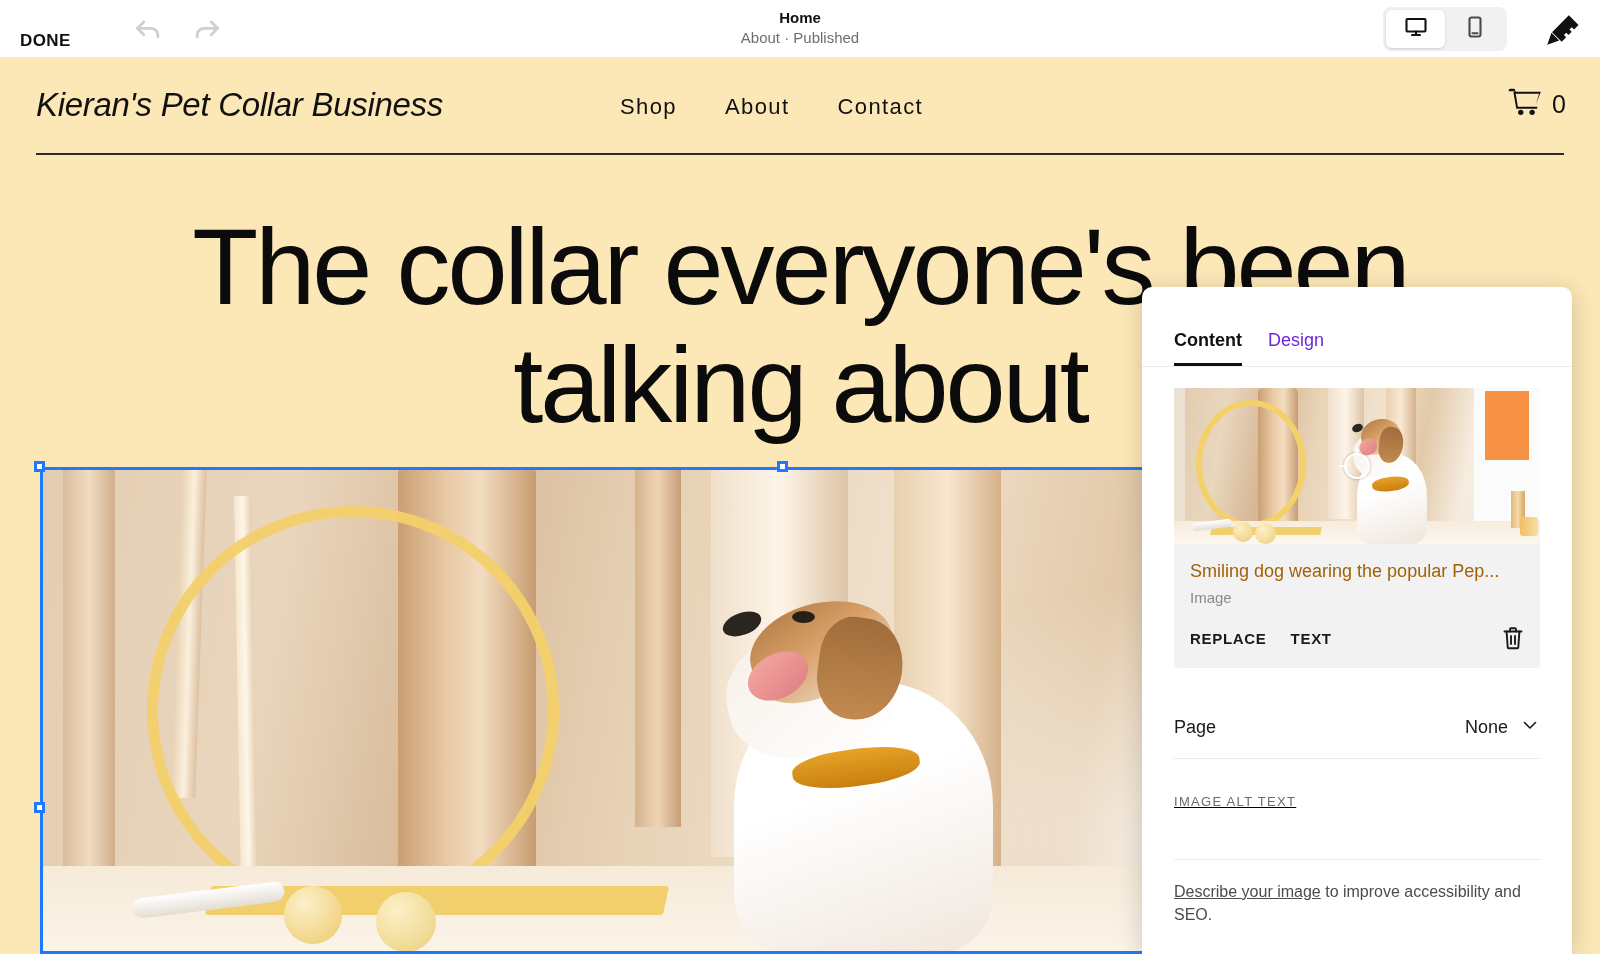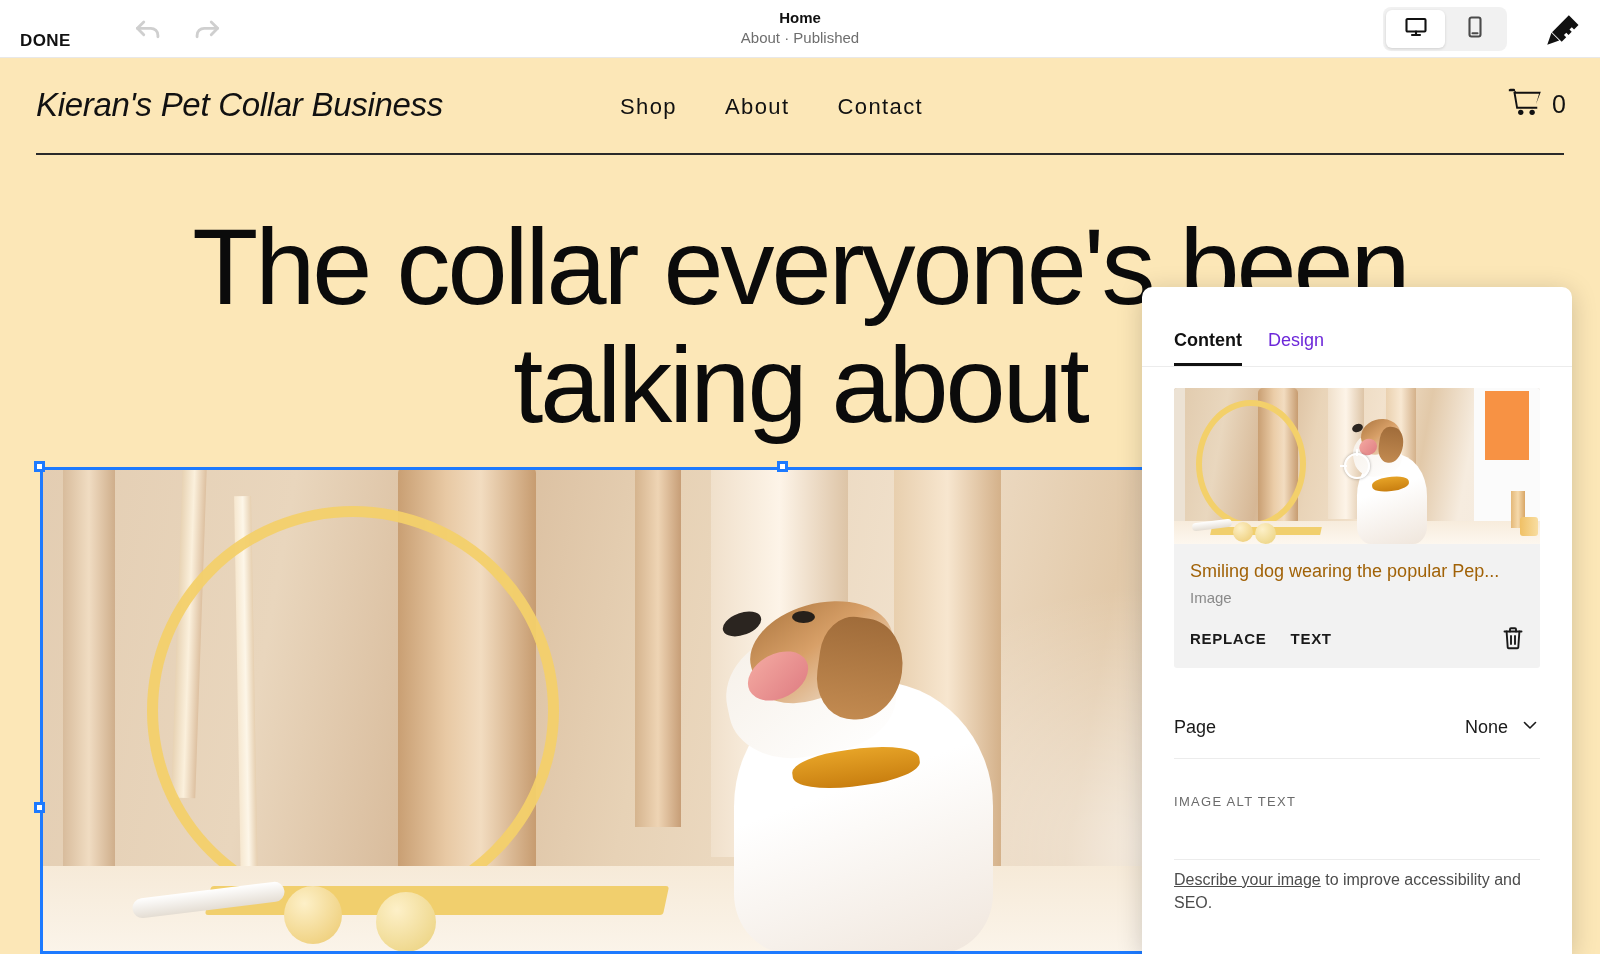--- a/index.html
+++ b/index.html
@@ -205,33 +205,33 @@
     margin: 28px 32px 0 32px;
     height: 63px; display: flex; align-items: center;
     border-bottom: 1px solid #ececec; cursor: pointer;
   }
   .row-label { font-size: 18px; color: #1a1a1a; }
   .row-value {
     margin-left: auto; font-size: 18px; color: #1a1a1a;
     display: flex; align-items: center; gap: 12px;
   }
 
-  .alt-section { margin: 35px 32px 0 32px; }
+  .alt-section { margin: 35px 32px 0 32px; text-decoration: underline; }
   .alt-label {
     font-size: 13px; letter-spacing: 1.3px; color: #6b6b6b;
     font-weight: 400;
   }
   .alt-input {
     display: block; width: 100%; border: none; outline: none;
     background: transparent; font-size: 17px; color: #1a1a1a;
     padding: 14px 0 16px 0; border-bottom: 1px solid #ececec;
     font-family: "Liberation Sans", sans-serif;
   }
   .alt-help {
-    margin: 8px 32px 0 32px;
+    margin: 20px 32px 0 32px;
     font-size: 16px; line-height: 23px; color: #4c4c4c;
   }
   .alt-help a { color: #4c4c4c; text-decoration: underline; cursor: pointer; }
 </style>
 </head>
 <body>
 
 <div id="root">
 
   <div class="editor-bar">

